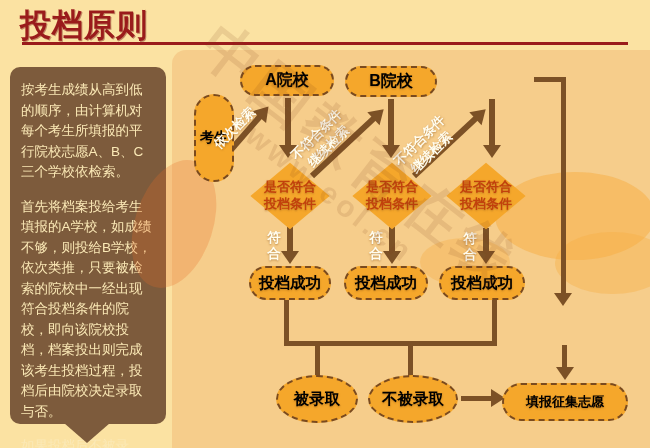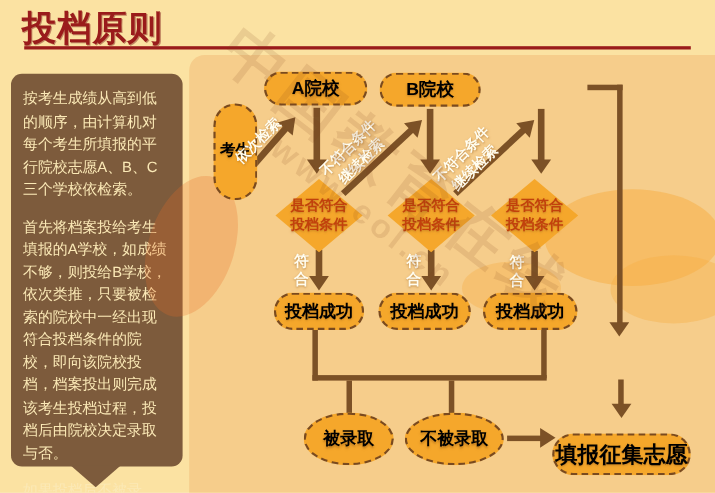--- a/index.html
+++ b/index.html
@@ -180,20 +180,20 @@
 
   <div class="node ellipse" style="left:276px;top:375px;width:82px;height:48px;font-size:15.5px;">被录取</div>
   <div class="node ellipse" style="left:368px;top:375px;width:90px;height:48px;font-size:15.5px;">不被录取</div>
 
   <div class="hline" style="left:461px;top:396px;width:32px;height:5px;"></div>
   <div class="ah-right" style="left:491px;top:389px;"></div>
 
   <div class="vline" style="left:562px;top:345px;width:5px;height:24px;"></div>
   <div class="ah-down" style="left:556px;top:367px;"></div>
 
-  <div class="node" style="left:502px;top:383px;width:126px;height:38px;font-size:20px;margin-top:11px;">填报征集志愿</div>
+  <div class="node" style="left:502px;top:383px;width:126px;height:38px;font-size:13px;">填报征集志愿</div>
 
   <div class="watermark">
     <div class="wm1">中国教育在线</div>
     <div class="wm2">www.eol.cn</div>
   </div>
 
 </div>
 
 </body></html>

